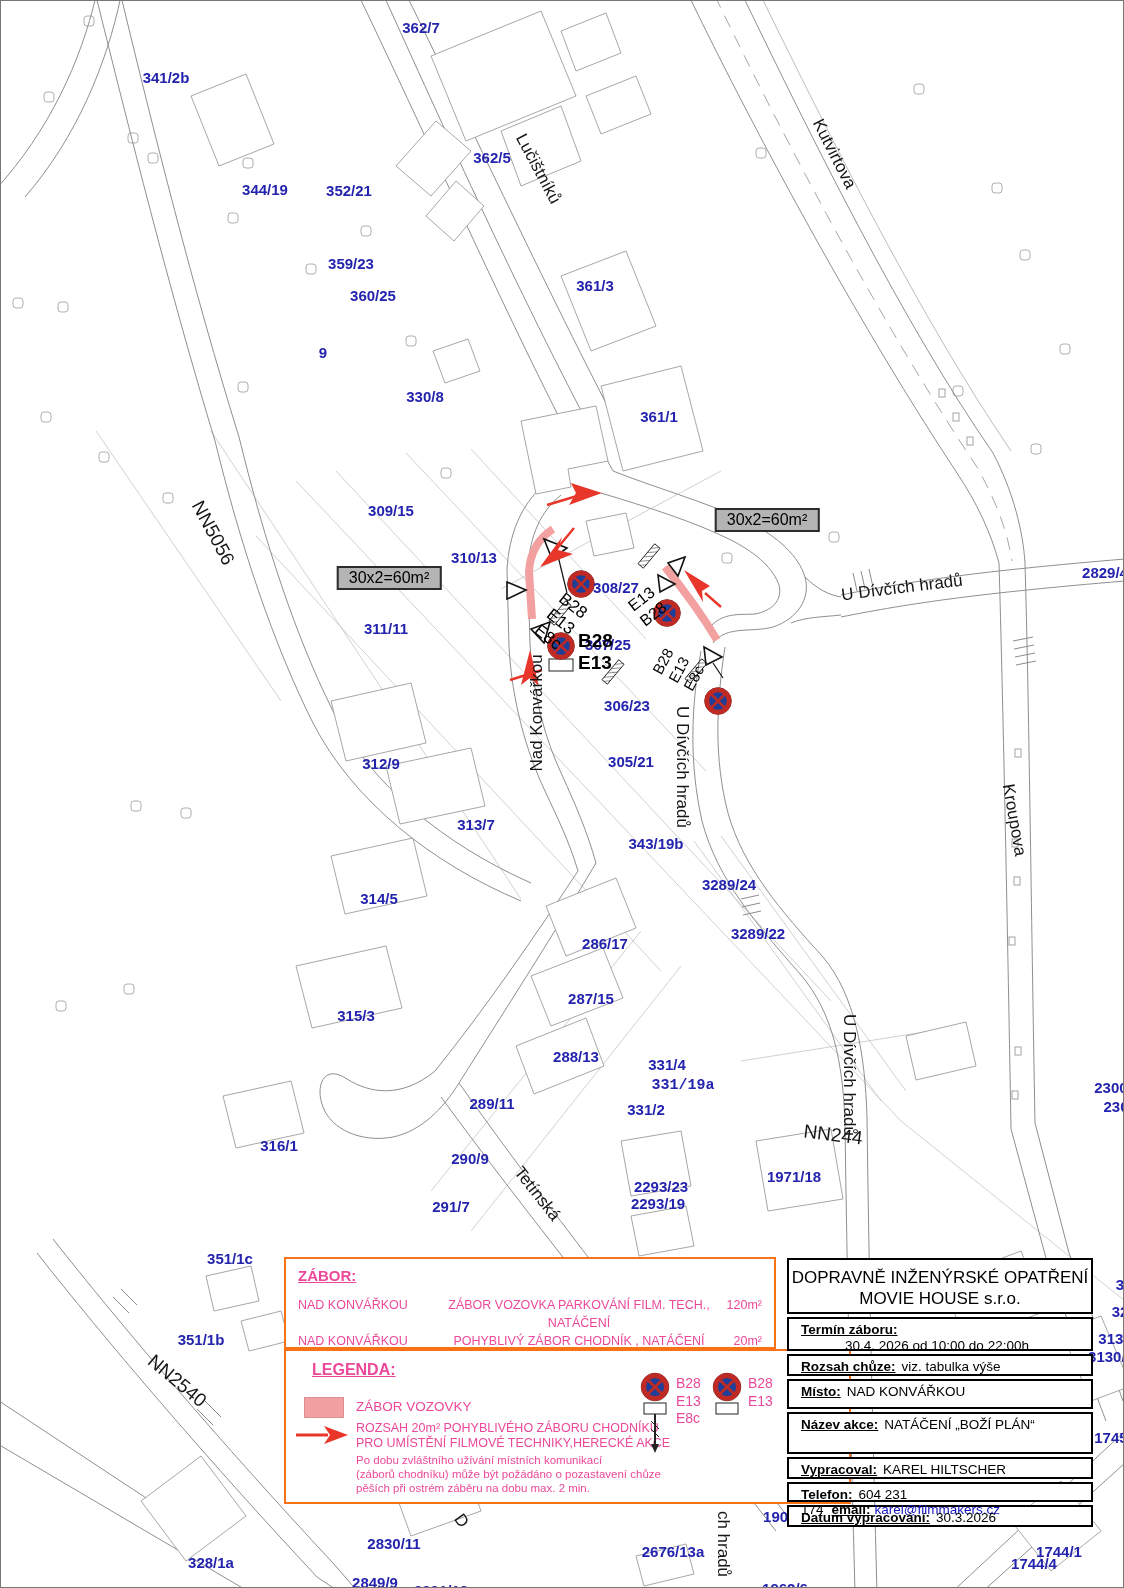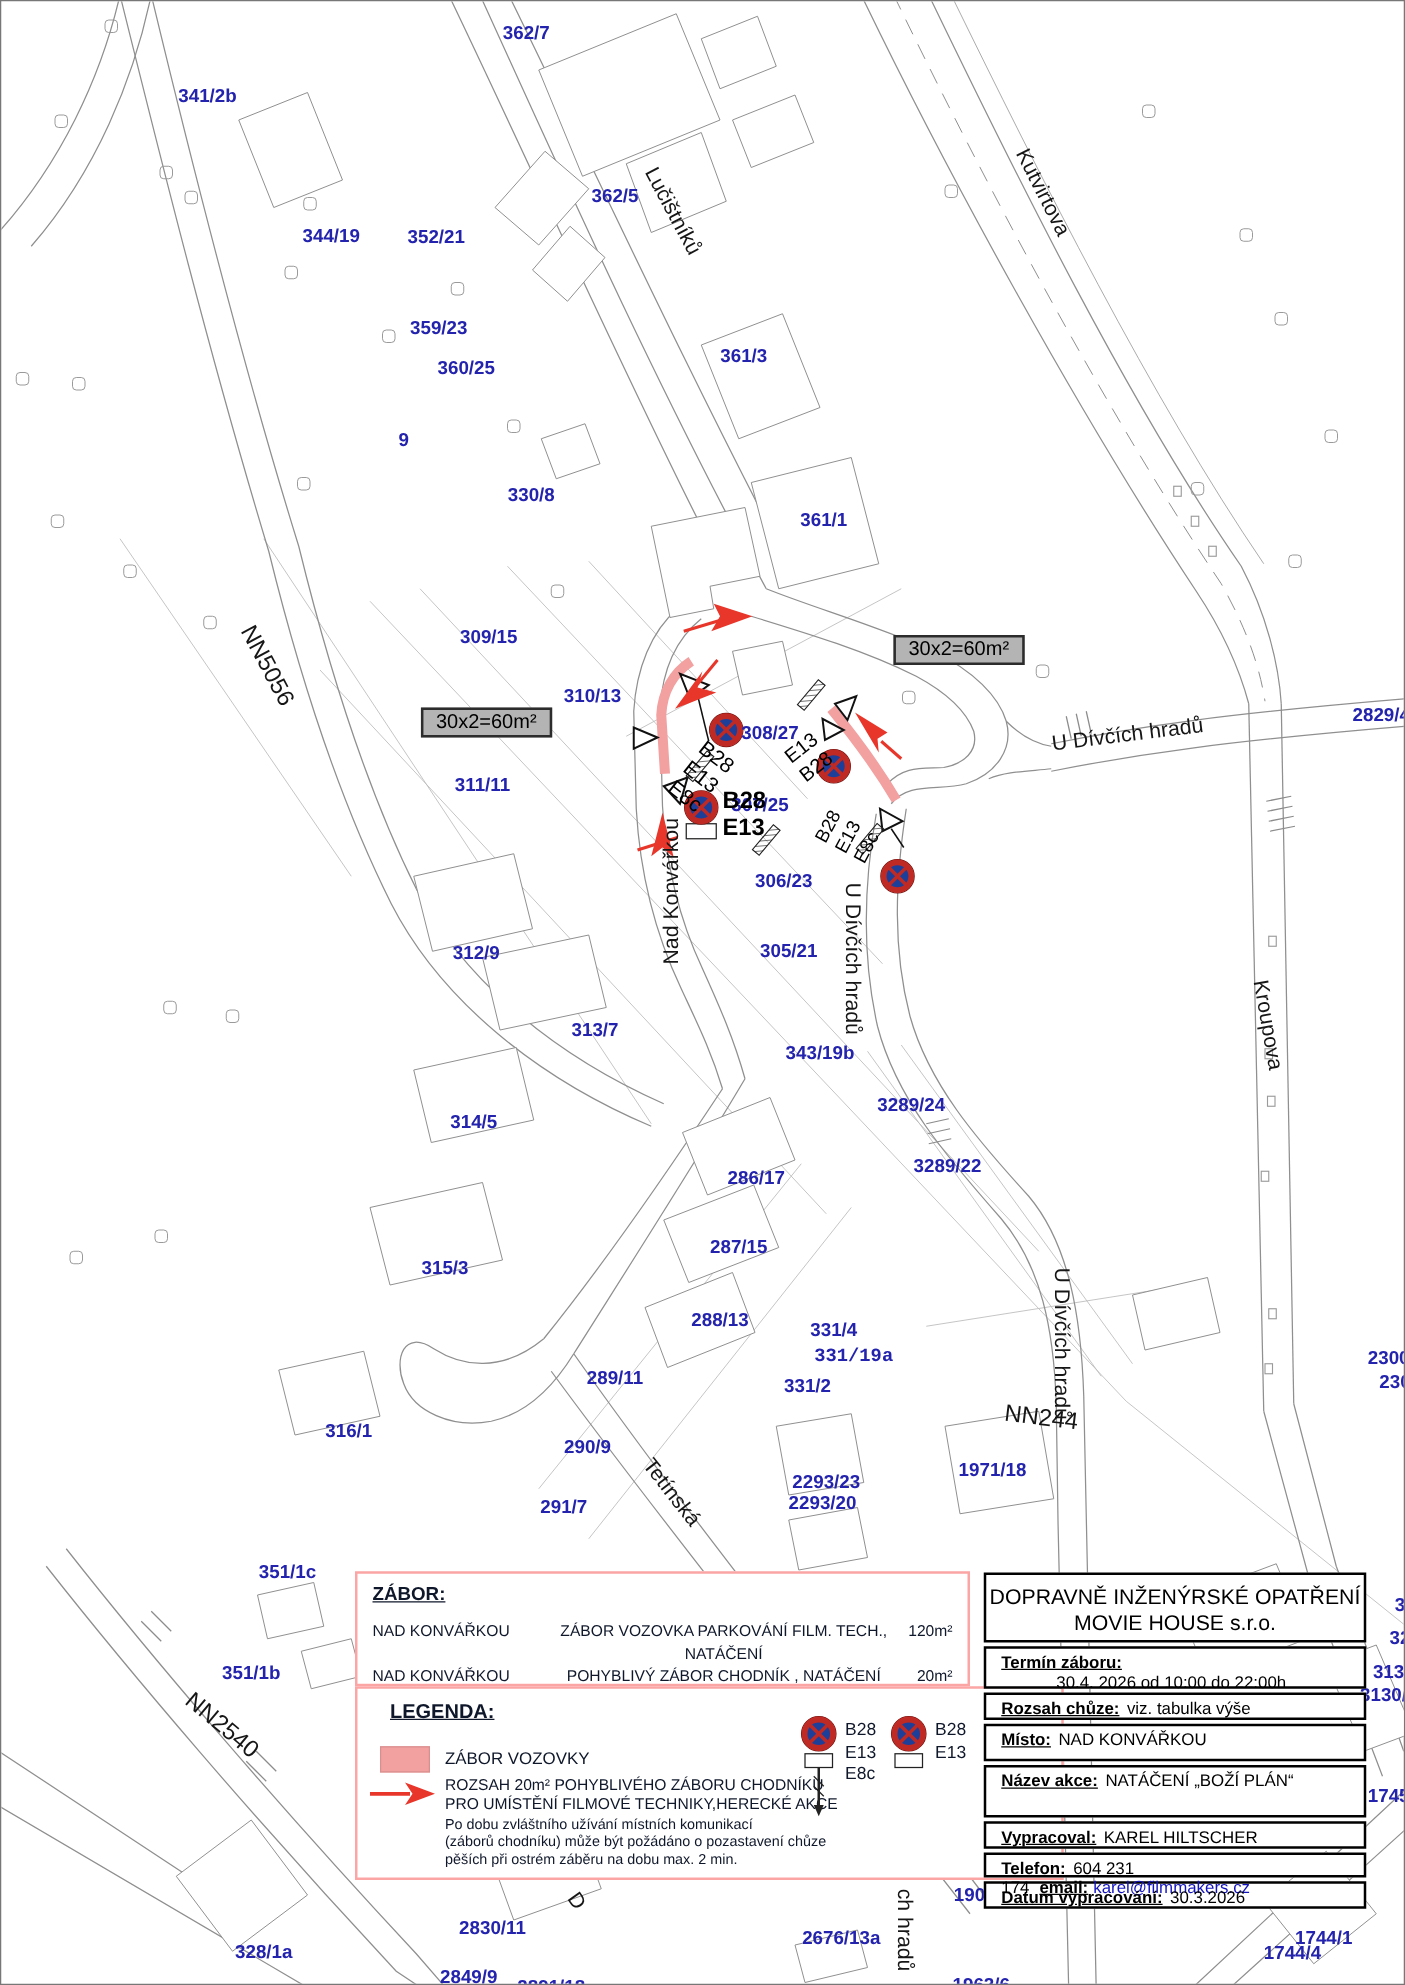--- a/index.html
+++ b/index.html
@@ -9,21 +9,21 @@
   #bg{z-index:1;} #anno{z-index:2;}
   #labels{position:absolute;left:0;top:0;width:100%;height:100%;z-index:3;}
   .lbl{position:absolute;white-space:nowrap;transform:translate(-50%,-50%);}
   .parcel{color:#2323ae;font-size:15px;font-weight:700;}
   .street{color:#161616;font-size:17px;font-weight:400;}
   .nn{color:#161616;font-size:19px;font-weight:400;}
   .badge{position:absolute;transform:translate(-50%,-50%);background:#b4b4b4;border:2px solid #2c2c2c;
          padding:1px 10px;font-size:16px;color:#000;white-space:nowrap;}
   .signblock{position:absolute;color:#000;transform-origin:0 0;}
   .signblock div{line-height:1.18;}
-  .panel{position:absolute;background:#fff;border:2px solid #fca5a5;z-index:5;box-sizing:border-box;color:#0f172a;}
+  .panel{position:absolute;background:#fff;border:2px solid #f97316;z-index:5;box-sizing:border-box;color:#ec4899;}
   .p-zabor{left:283px;top:1256px;width:492px;height:92px;padding:8px 12px;}
   .p-zabor .ttl{font-size:15px;font-weight:700;text-decoration:underline;margin-bottom:12px;}
   .zrow{display:flex;font-size:12.5px;line-height:18px;}
   .zrow .loc{width:150px;flex:none;}
   .zrow .desc{flex:1;text-align:center;}
   .zrow .area{width:52px;flex:none;text-align:right;}
   .p-legend{left:283px;top:1348px;width:567px;height:155px;padding:10px 0 0 26px;}
   .p-legend .ttl{font-size:16px;font-weight:700;text-decoration:underline;margin-bottom:14px;}
   .swatch{position:absolute;left:18px;top:46px;width:38px;height:19px;background:#f2a0a0;border:1px solid #d98f8f;}
   .leg-road{position:absolute;left:70px;top:48px;font-size:13.5px;}
@@ -278,21 +278,21 @@
       <div class="lbl parcel" style="left: 666px; top: 1063px; transform: translate(-50%, -50%) rotate(0deg);">331/4</div>
       <div class="lbl parcel" style="left: 682px; top: 1084px; transform: translate(-50%, -50%) rotate(0deg); font-family: Liberation Mono, monospace;">331/19a</div>
       <div class="lbl parcel" style="left: 645px; top: 1108px; transform: translate(-50%, -50%) rotate(0deg);">331/2</div>
       <div class="lbl parcel" style="left: 378px; top: 897px; transform: translate(-50%, -50%) rotate(0deg);">314/5</div>
       <div class="lbl parcel" style="left: 355px; top: 1014px; transform: translate(-50%, -50%) rotate(0deg);">315/3</div>
       <div class="lbl parcel" style="left: 491px; top: 1102px; transform: translate(-50%, -50%) rotate(0deg);">289/11</div>
       <div class="lbl parcel" style="left: 278px; top: 1144px; transform: translate(-50%, -50%) rotate(0deg);">316/1</div>
       <div class="lbl parcel" style="left: 469px; top: 1157px; transform: translate(-50%, -50%) rotate(0deg);">290/9</div>
       <div class="lbl parcel" style="left: 450px; top: 1205px; transform: translate(-50%, -50%) rotate(0deg);">291/7</div>
       <div class="lbl parcel" style="left: 660px; top: 1185px; transform: translate(-50%, -50%) rotate(0deg);">2293/23</div>
-      <div class="lbl parcel" style="left: 657px; top: 1202px; transform: translate(-50%, -50%) rotate(0deg);">2293/20</div>
+      <div class="lbl parcel" style="left: 657px; top: 1202px; transform: translate(-50%, -50%) rotate(0deg);">2293/19</div>
       <div class="lbl parcel" style="left: 793px; top: 1175px; transform: translate(-50%, -50%) rotate(0deg);">1971/18</div>
       <div class="lbl parcel" style="left: 229px; top: 1257px; transform: translate(-50%, -50%) rotate(0deg);">351/1c</div>
       <div class="lbl parcel" style="left: 200px; top: 1338px; transform: translate(-50%, -50%) rotate(0deg);">351/1b</div>
       <div class="lbl parcel" style="left: 210px; top: 1561px; transform: translate(-50%, -50%) rotate(0deg);">328/1a</div>
       <div class="lbl parcel" style="left: 393px; top: 1542px; transform: translate(-50%, -50%) rotate(0deg);">2830/11</div>
       <div class="lbl parcel" style="left: 374px; top: 1581px; transform: translate(-50%, -50%) rotate(0deg);">2849/9</div>
       <div class="lbl parcel" style="left: 440px; top: 1589px; transform: translate(-50%, -50%) rotate(0deg);">2891/18</div>
       <div class="lbl parcel" style="left: 672px; top: 1550px; transform: translate(-50%, -50%) rotate(0deg);">2676/13a</div>
       <div class="lbl parcel" style="left: 785px; top: 1515px; transform: translate(-50%, -50%) rotate(0deg);">1904/8</div>
       <div class="lbl parcel" style="left: 784px; top: 1587px; transform: translate(-50%, -50%) rotate(0deg);">1962/6</div>

